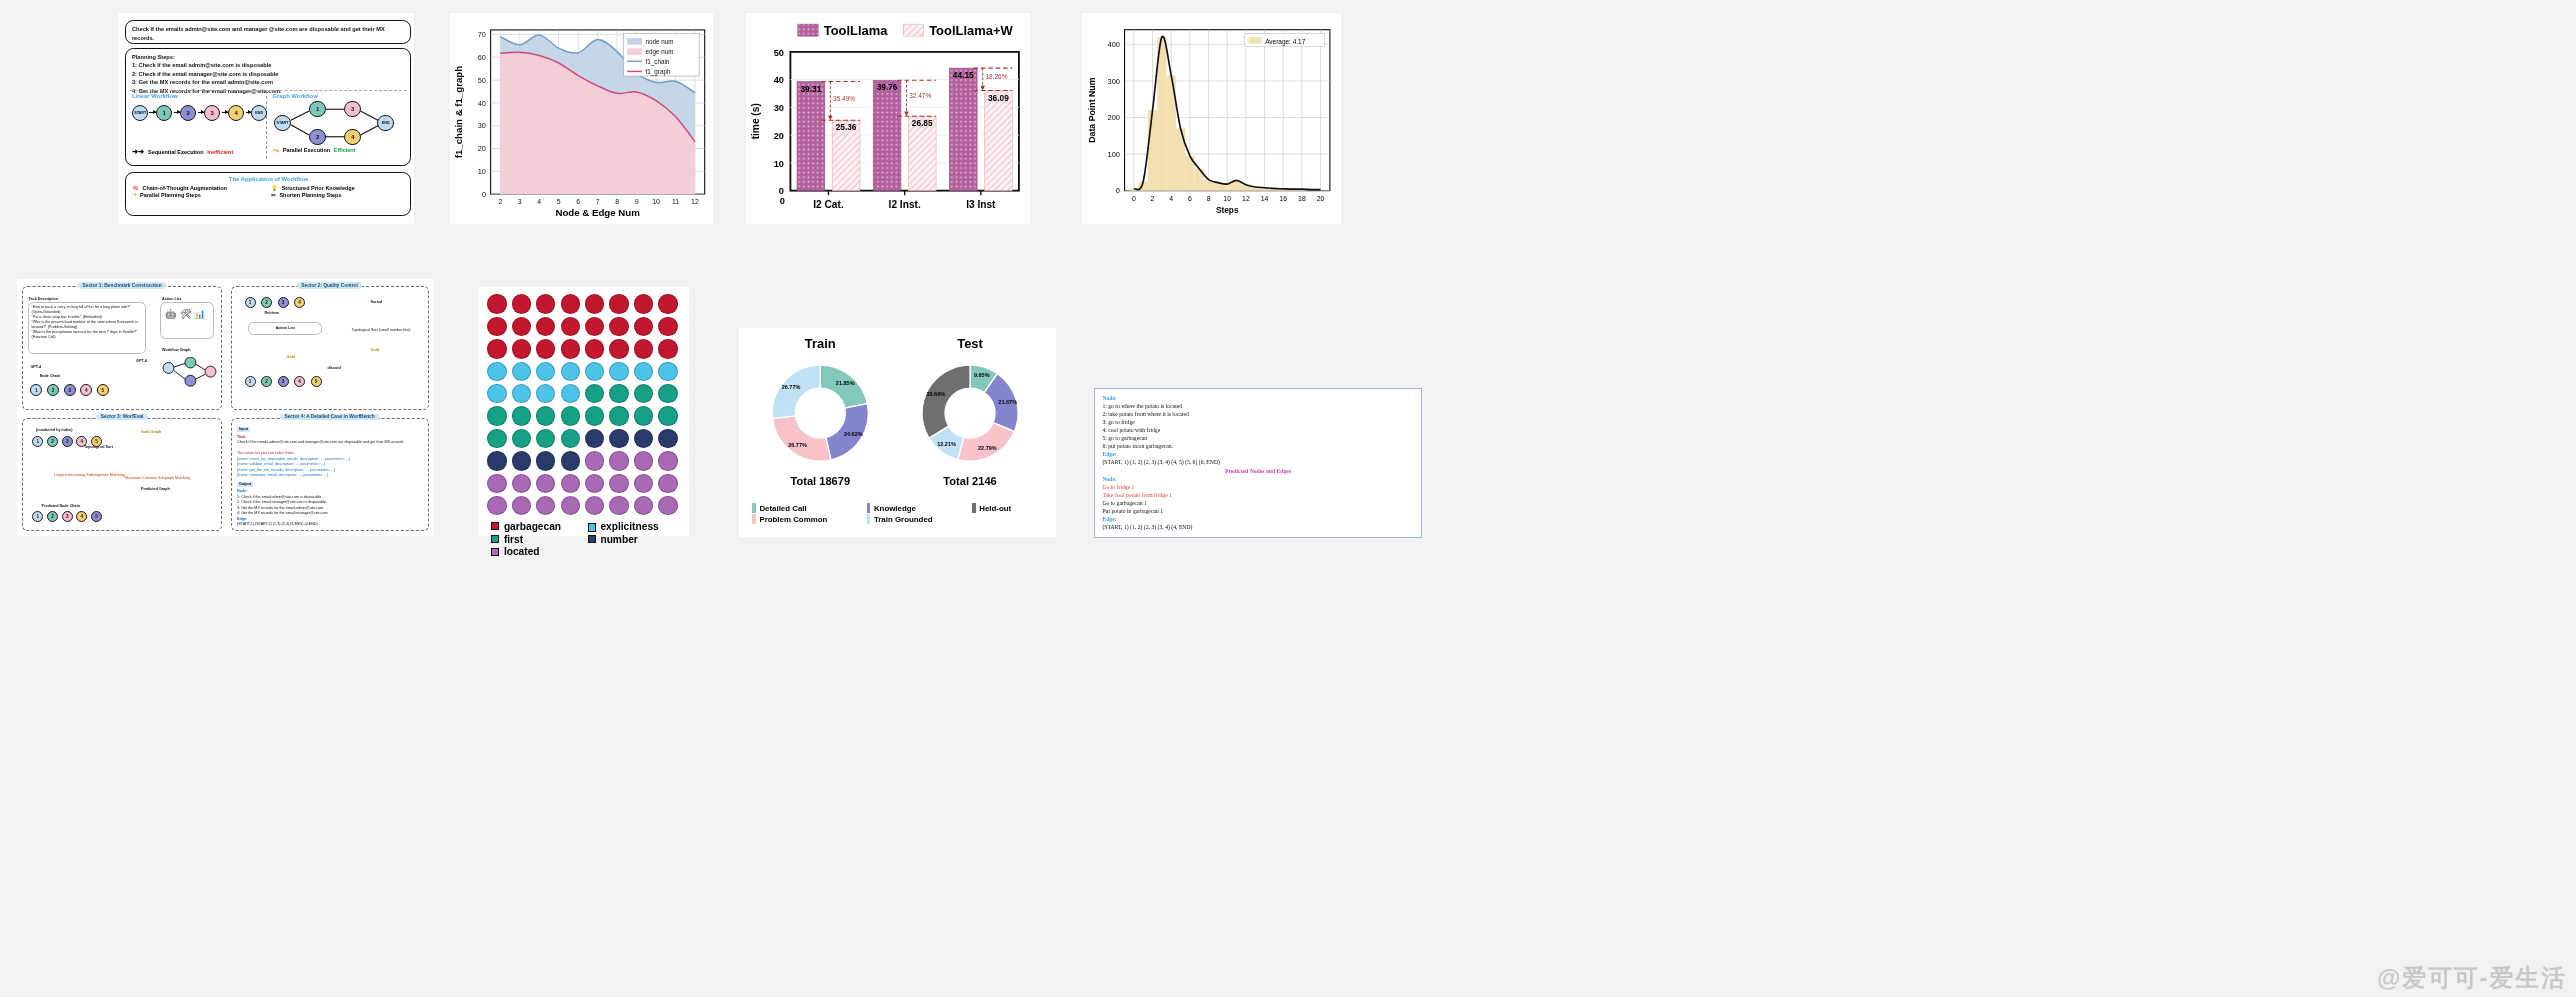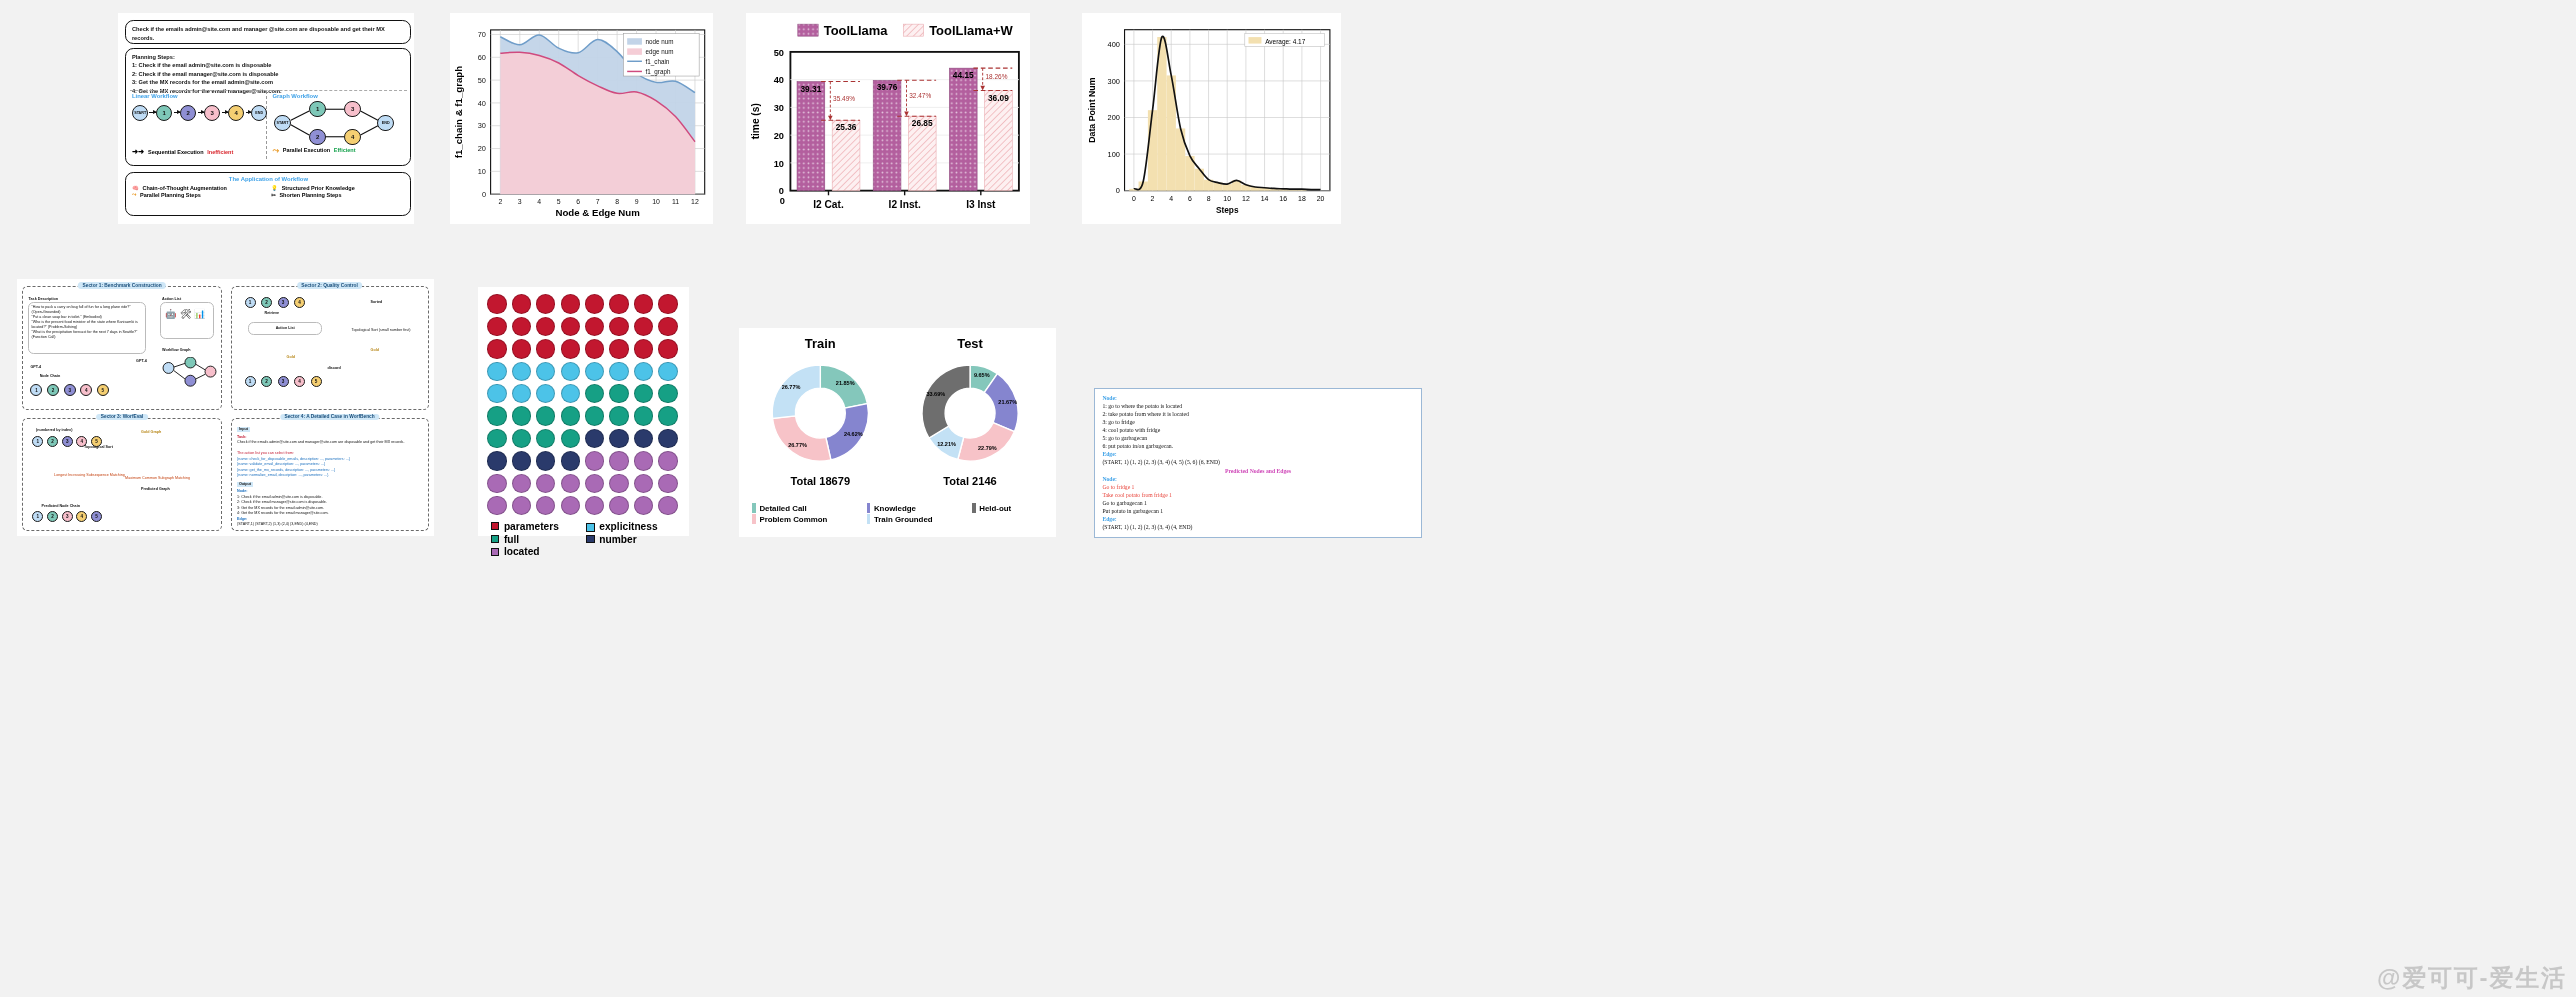--- a/index.html
+++ b/index.html
@@ -537,29 +537,29 @@
       <div class="dot" style="background: rgb(169, 106, 181);"></div>
       <div class="dot" style="background: rgb(169, 106, 181);"></div>
       <div class="dot" style="background: rgb(169, 106, 181);"></div>
       <div class="dot" style="background: rgb(169, 106, 181);"></div>
       <div class="dot" style="background: rgb(169, 106, 181);"></div>
       <div class="dot" style="background: rgb(169, 106, 181);"></div>
     </div>
   <div style="display:grid;grid-template-columns:auto auto;gap:1.8px 9.2px;padding:1.8px 13px;font-size:10.2px;font-weight:bold;" id="dotlegend">
       <div style="display: flex; align-items: center; gap: 4.6px;">
         <span class="legend-sq" style="background: rgb(194, 23, 47);"></span>
-        <span>parameters</span>
+        <span>garbagecan</span>
       </div>
       <div style="display: flex; align-items: flex-end; gap: 4.6px;">
         <span class="legend-sq" style="background: rgb(76, 195, 232);"></span>
         <span>explicitness</span>
       </div>
       <div style="display: flex; align-items: center; gap: 4.6px;">
         <span class="legend-sq" style="background: rgb(22, 160, 133);"></span>
-        <span>full</span>
+        <span>first</span>
       </div>
       <div style="display: flex; align-items: center; gap: 4.6px;">
         <span class="legend-sq" style="background: rgb(42, 58, 107);"></span>
         <span>number</span>
       </div>
       <div style="display: flex; align-items: center; gap: 4.6px;">
         <span class="legend-sq" style="background: rgb(169, 106, 181);"></span>
         <span>located</span>
       </div>
     </div>

